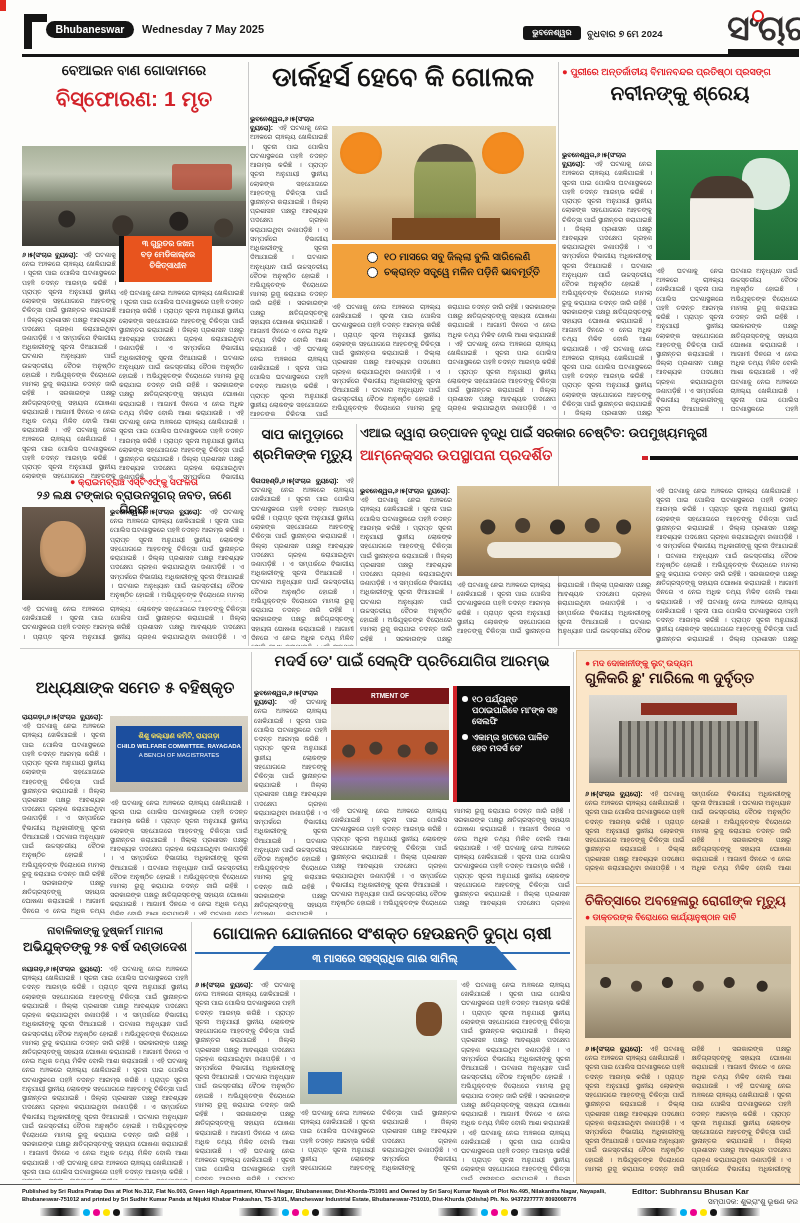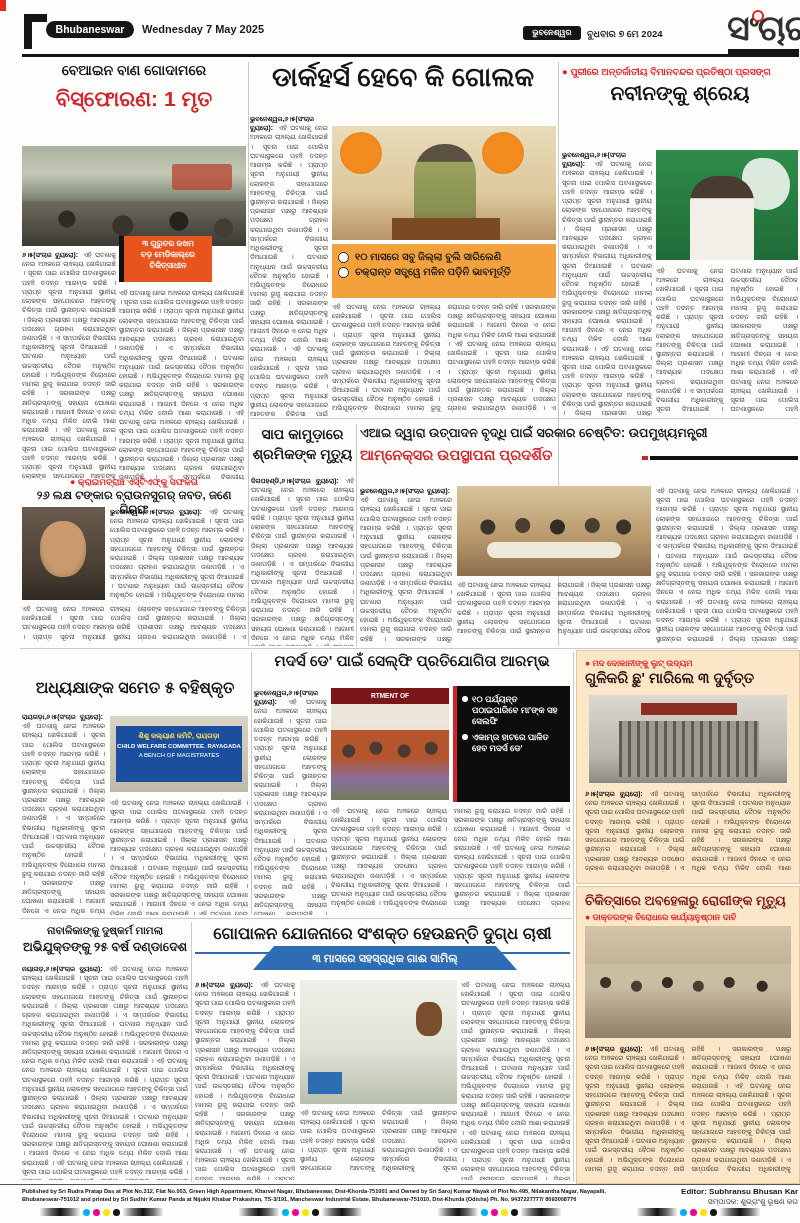--- a/index.html
+++ b/index.html
@@ -92,21 +92,21 @@
   <div class="abs body" style="left:250px;top:114px;width:78px;height:302px;">
     <span class="dl">ଭୁବନେଶ୍ୱର,୬।୫(ସଂଚାର ବ୍ୟୁରୋ):</span>
     <span>ଏହି ଘଟଣାକୁ ନେଇ ଅଞ୍ଚଳରେ ଚାଞ୍ଚଲ୍ୟ ଖେଳିଯାଇଛି । ସୂଚନା ପାଇ ପୋଲିସ ଘଟଣାସ୍ଥଳରେ ପହଞ୍ଚି ତଦନ୍ତ ଆରମ୍ଭ କରିଛି । ପ୍ରାପ୍ତ ସୂଚନା ଅନୁଯାୟୀ ସ୍ଥାନୀୟ ଲୋକଙ୍କ ସହଯୋଗରେ ଆହତଙ୍କୁ ଚିକିତ୍ସା ପାଇଁ ସ୍ଥାନାନ୍ତର କରାଯାଇଛି । ଜିଲ୍ଲା ପ୍ରଶାସନ ପକ୍ଷରୁ ଆବଶ୍ୟକ ପଦକ୍ଷେପ ଗ୍ରହଣ କରାଯାଇଥିବା ଜଣାପଡ଼ିଛି । ଏ ସମ୍ପର୍କରେ ବିଭାଗୀୟ ଅଧିକାରୀଙ୍କୁ ସୂଚନା ଦିଆଯାଇଛି । ଘଟଣାର ଅନୁଧ୍ୟାନ ପାଇଁ ଉଚ୍ଚସ୍ତରୀୟ ବୈଠକ ଅନୁଷ୍ଠିତ ହୋଇଛି । ଅଭିଯୁକ୍ତଙ୍କ ବିରୋଧରେ ମାମଲା ରୁଜୁ କରାଯାଇ ତଦନ୍ତ ଜାରି ରହିଛି । ସରକାରଙ୍କ ପକ୍ଷରୁ କ୍ଷତିଗ୍ରସ୍ତଙ୍କୁ ସହାୟତା ଘୋଷଣା କରାଯାଇଛି । ଆଗାମୀ ଦିନରେ ଏ ନେଇ ଅଧିକ ତଥ୍ୟ ମିଳିବ ବୋଲି ଆଶା କରାଯାଉଛି । ଏହି ଘଟଣାକୁ ନେଇ ଅଞ୍ଚଳରେ ଚାଞ୍ଚଲ୍ୟ ଖେଳିଯାଇଛି । ସୂଚନା ପାଇ ପୋଲିସ ଘଟଣାସ୍ଥଳରେ ପହଞ୍ଚି ତଦନ୍ତ ଆରମ୍ଭ କରିଛି । ପ୍ରାପ୍ତ ସୂଚନା ଅନୁଯାୟୀ ସ୍ଥାନୀୟ ଲୋକଙ୍କ ସହଯୋଗରେ ଆହତଙ୍କୁ ଚିକିତ୍ସା ପାଇଁ ସ୍ଥାନାନ୍ତର କରାଯାଇଛି । ଜିଲ୍ଲା ପ୍ରଶାସନ ପକ୍ଷରୁ ଆବଶ୍ୟକ ପଦକ୍ଷେପ ଗ୍ରହଣ କରାଯାଇଥିବା ଜଣାପଡ଼ିଛି । ଏ ସମ୍ପର୍କରେ ବିଭାଗୀୟ ଅଧିକାରୀଙ୍କୁ ସୂଚନା ଦିଆଯାଇଛି । ଘଟଣାର ଅନୁଧ୍ୟାନ ପାଇଁ ଉଚ୍ଚସ୍ତରୀୟ ବୈଠକ ଅନୁଷ୍ଠିତ ହୋଇଛି । ଅଭିଯୁକ୍ତଙ୍କ ବିରୋଧରେ ମାମଲା ରୁଜୁ କରାଯାଇ ତଦନ୍ତ ଜାରି ରହିଛି । ସରକାରଙ୍କ ପକ୍ଷରୁ କ୍ଷତିଗ୍ରସ୍ତଙ୍କୁ ସହାୟତା ଘୋଷଣା କରାଯାଇଛି । ଆଗାମୀ ଦିନରେ ଏ ନେଇ ଅଧିକ ତଥ୍ୟ ମିଳିବ ବୋଲି ଆଶା କରାଯାଉଛି । ଏହି ଘଟଣାକୁ ନେଇ ଅଞ୍ଚଳରେ ଚାଞ୍ଚଲ୍ୟ ଖେଳିଯାଇଛି । ସୂଚନା ପାଇ ପୋଲିସ ଘଟଣାସ୍ଥଳରେ ପହଞ୍ଚି ତଦନ୍ତ ଆରମ୍ଭ କରିଛି । ପ୍ରାପ୍ତ ସୂଚନା ଅନୁଯାୟୀ ସ୍ଥାନୀୟ ଲୋକଙ୍କ ସହଯୋଗରେ ଆହତଙ୍କୁ ଚିକିତ୍ସା ପାଇଁ ସ୍ଥାନାନ୍ତର କରାଯାଇଛି । ଜିଲ୍ଲା ପ୍ରଶାସନ ପକ୍ଷରୁ ଆବଶ୍ୟକ ପଦକ୍ଷେପ ଗ୍ରହଣ କରାଯାଇଥିବା ଜଣାପଡ଼ିଛି । ଏ ସମ୍ପର୍କରେ ବିଭାଗୀୟ ଅଧିକାରୀଙ୍କୁ ସୂଚନା ଦିଆଯାଇଛି । ଘଟଣାର ଅନୁଧ୍ୟାନ ପାଇଁ ଉଚ୍ଚସ୍ତରୀୟ ବୈଠକ ଅନୁଷ୍ଠିତ ହୋଇଛି ।</span>
   </div>
   <div class="photo" style="left:332px;top:126px;width:224px;height:114px;background:linear-gradient(180deg,#e9dcb9,#dcc89c 60%,#b89468);">
     <div class="abs" style="left:8px;top:6px;width:42px;height:42px;background:radial-gradient(circle,#f38b1f 60%,#d97613 100%);border-radius:50%;"></div>
     <div class="abs" style="left:150px;top:6px;width:42px;height:42px;background:radial-gradient(circle,#f38b1f 60%,#d97613 100%);border-radius:50%;"></div>
     <div class="abs" style="left:82px;top:18px;width:62px;height:96px;background:linear-gradient(180deg,#5b5244 18%,#9aa25f 19%,#87904f 70%,#6b4a2e 100%);border-radius:30px 30px 0 0;"></div>
     <div class="abs" style="left:60px;top:92px;width:108px;height:22px;background:#7a4a22;"></div>
   </div>
-  <div class="abs" style="left:332px;top:244px;width:224px;height:54px;background:#f2a13c;box-sizing:border-box;padding-top:4px;">
+  <div class="abs" style="left:332px;top:244px;width:224px;height:54px;background:#f2a13c;box-sizing:border-box;padding-top:4px;padding-left:29px;">
     <div class="bulletrow">
       <span class="circ"></span>
       <span style="font-size:10px;font-weight:bold;">୧୦ ମାସରେ ସବୁ ଜିଲ୍ଲା ବୁଲି ସାରିଲେଣି</span>
     </div>
     <div class="bulletrow">
       <span class="circ"></span>
       <span style="font-size:10px;font-weight:bold;">ଚକ୍ରାନ୍ତ ସତ୍ତ୍ୱେ ମଳିନ ପଡ଼ିନି ଭାବମୂର୍ତ୍ତି</span>
     </div>
   </div>
   <div class="abs body cols2" style="left:332px;top:302px;width:224px;height:114px;">
@@ -239,21 +239,21 @@
   <div class="abs body" style="left:461px;top:980px;width:109px;height:200px;">
     <span>ଏହି ଘଟଣାକୁ ନେଇ ଅଞ୍ଚଳରେ ଚାଞ୍ଚଲ୍ୟ ଖେଳିଯାଇଛି । ସୂଚନା ପାଇ ପୋଲିସ ଘଟଣାସ୍ଥଳରେ ପହଞ୍ଚି ତଦନ୍ତ ଆରମ୍ଭ କରିଛି । ପ୍ରାପ୍ତ ସୂଚନା ଅନୁଯାୟୀ ସ୍ଥାନୀୟ ଲୋକଙ୍କ ସହଯୋଗରେ ଆହତଙ୍କୁ ଚିକିତ୍ସା ପାଇଁ ସ୍ଥାନାନ୍ତର କରାଯାଇଛି । ଜିଲ୍ଲା ପ୍ରଶାସନ ପକ୍ଷରୁ ଆବଶ୍ୟକ ପଦକ୍ଷେପ ଗ୍ରହଣ କରାଯାଇଥିବା ଜଣାପଡ଼ିଛି । ଏ ସମ୍ପର୍କରେ ବିଭାଗୀୟ ଅଧିକାରୀଙ୍କୁ ସୂଚନା ଦିଆଯାଇଛି । ଘଟଣାର ଅନୁଧ୍ୟାନ ପାଇଁ ଉଚ୍ଚସ୍ତରୀୟ ବୈଠକ ଅନୁଷ୍ଠିତ ହୋଇଛି । ଅଭିଯୁକ୍ତଙ୍କ ବିରୋଧରେ ମାମଲା ରୁଜୁ କରାଯାଇ ତଦନ୍ତ ଜାରି ରହିଛି । ସରକାରଙ୍କ ପକ୍ଷରୁ କ୍ଷତିଗ୍ରସ୍ତଙ୍କୁ ସହାୟତା ଘୋଷଣା କରାଯାଇଛି । ଆଗାମୀ ଦିନରେ ଏ ନେଇ ଅଧିକ ତଥ୍ୟ ମିଳିବ ବୋଲି ଆଶା କରାଯାଉଛି । ଏହି ଘଟଣାକୁ ନେଇ ଅଞ୍ଚଳରେ ଚାଞ୍ଚଲ୍ୟ ଖେଳିଯାଇଛି । ସୂଚନା ପାଇ ପୋଲିସ ଘଟଣାସ୍ଥଳରେ ପହଞ୍ଚି ତଦନ୍ତ ଆରମ୍ଭ କରିଛି । ପ୍ରାପ୍ତ ସୂଚନା ଅନୁଯାୟୀ ସ୍ଥାନୀୟ ଲୋକଙ୍କ ସହଯୋଗରେ ଆହତଙ୍କୁ ଚିକିତ୍ସା ପାଇଁ ସ୍ଥାନାନ୍ତର କରାଯାଇଛି । ଜିଲ୍ଲା ପ୍ରଶାସନ ପକ୍ଷରୁ ଆବଶ୍ୟକ ପଦକ୍ଷେପ ଗ୍ରହଣ କରାଯାଇଥିବା ଜଣାପଡ଼ିଛି । ଏ ସମ୍ପର୍କରେ ବିଭାଗୀୟ ଅଧିକାରୀଙ୍କୁ ସୂଚନା ଦିଆଯାଇଛି । ଘଟଣାର ଅନୁଧ୍ୟାନ ପାଇଁ ଉଚ୍ଚସ୍ତରୀୟ ବୈଠକ ଅନୁଷ୍ଠିତ ହୋଇଛି । ଅଭିଯୁକ୍ତଙ୍କ ବିରୋଧରେ ମାମଲା ରୁଜୁ କରାଯାଇ ତଦନ୍ତ ଜାରି ରହିଛି । ସରକାରଙ୍କ ପକ୍ଷରୁ କ୍ଷତିଗ୍ରସ୍ତଙ୍କୁ ସହାୟତା ଘୋଷଣା କରାଯାଇଛି । ଆଗାମୀ ଦିନରେ ଏ ନେଇ ଅଧିକ ତଥ୍ୟ ମିଳିବ ବୋଲି ଆଶା କରାଯାଉଛି । ଏହି ଘଟଣାକୁ ନେଇ ଅଞ୍ଚଳରେ ଚାଞ୍ଚଲ୍ୟ ଖେଳିଯାଇଛି । ସୂଚନା ପାଇ ପୋଲିସ ଘଟଣାସ୍ଥଳରେ ପହଞ୍ଚି ତଦନ୍ତ ଆରମ୍ଭ କରିଛି । ପ୍ରାପ୍ତ ସୂଚନା ଅନୁଯାୟୀ ସ୍ଥାନୀୟ ଲୋକଙ୍କ ସହଯୋଗରେ ଆହତଙ୍କୁ ଚିକିତ୍ସା ପାଇଁ ସ୍ଥାନାନ୍ତର କରାଯାଇଛି । ଜିଲ୍ଲା ପ୍ରଶାସନ ପକ୍ଷରୁ ଆବଶ୍ୟକ ପଦକ୍ଷେପ ଗ୍ରହଣ କରାଯାଇଥିବା ଜଣାପଡ଼ିଛି । ଏ ସମ୍ପର୍କରେ ବିଭାଗୀୟ ଅଧିକାରୀଙ୍କୁ ସୂଚନା ଦିଆଯାଇଛି । ଘଟଣାର ଅନୁଧ୍ୟାନ ପାଇଁ ଉଚ୍ଚସ୍ତରୀୟ ବୈଠକ ଅନୁଷ୍ଠିତ ହୋଇଛି ।</span>
   </div>
   <div class="abs body cols2" style="left:300px;top:1108px;width:157px;height:72px;">
     <span>ଏହି ଘଟଣାକୁ ନେଇ ଅଞ୍ଚଳରେ ଚାଞ୍ଚଲ୍ୟ ଖେଳିଯାଇଛି । ସୂଚନା ପାଇ ପୋଲିସ ଘଟଣାସ୍ଥଳରେ ପହଞ୍ଚି ତଦନ୍ତ ଆରମ୍ଭ କରିଛି । ପ୍ରାପ୍ତ ସୂଚନା ଅନୁଯାୟୀ ସ୍ଥାନୀୟ ଲୋକଙ୍କ ସହଯୋଗରେ ଆହତଙ୍କୁ ଚିକିତ୍ସା ପାଇଁ ସ୍ଥାନାନ୍ତର କରାଯାଇଛି । ଜିଲ୍ଲା ପ୍ରଶାସନ ପକ୍ଷରୁ ଆବଶ୍ୟକ ପଦକ୍ଷେପ ଗ୍ରହଣ କରାଯାଇଥିବା ଜଣାପଡ଼ିଛି । ଏ ସମ୍ପର୍କରେ ବିଭାଗୀୟ ଅଧିକାରୀଙ୍କୁ ସୂଚନା ଦିଆଯାଇଛି । ଘଟଣାର ଅନୁଧ୍ୟାନ ପାଇଁ ଉଚ୍ଚସ୍ତରୀୟ ବୈଠକ ଅନୁଷ୍ଠିତ ହୋଇଛି । ଅଭିଯୁକ୍ତଙ୍କ ବିରୋଧରେ ମାମଲା ରୁଜୁ କରାଯାଇ ତଦନ୍ତ ଜାରି ରହିଛି । ସରକାରଙ୍କ ପକ୍ଷରୁ କ୍ଷତିଗ୍ରସ୍ତଙ୍କୁ ସହାୟତା ଘୋଷଣା କରାଯାଇଛି । ଆଗାମୀ ଦିନରେ ଏ ନେଇ ଅଧିକ ତଥ୍ୟ ମିଳିବ ବୋଲି ଆଶା କରାଯାଉଛି । ଏହି ଘଟଣାକୁ ନେଇ ଅଞ୍ଚଳରେ ଚାଞ୍ଚଲ୍ୟ ଖେଳିଯାଇଛି । ସୂଚନା ପାଇ ପୋଲିସ ଘଟଣାସ୍ଥଳରେ ପହଞ୍ଚି ତଦନ୍ତ ଆରମ୍ଭ କରିଛି । ପ୍ରାପ୍ତ ସୂଚନା ଅନୁଯାୟୀ ସ୍ଥାନୀୟ ଲୋକଙ୍କ ସହଯୋଗରେ ଆହତଙ୍କୁ ଚିକିତ୍ସା ପାଇଁ ସ୍ଥାନାନ୍ତର କରାଯାଇଛି । ଜିଲ୍ଲା ପ୍ରଶାସନ ପକ୍ଷରୁ ଆବଶ୍ୟକ ପଦକ୍ଷେପ ଗ୍ରହଣ କରାଯାଇଥିବା ଜଣାପଡ଼ିଛି । ଏ ସମ୍ପର୍କରେ ବିଭାଗୀୟ ଅଧିକାରୀଙ୍କୁ ସୂଚନା ଦିଆଯାଇଛି । ଘଟଣାର ଅନୁଧ୍ୟାନ ପାଇଁ ଉଚ୍ଚସ୍ତରୀୟ ବୈଠକ ଅନୁଷ୍ଠିତ ହୋଇଛି । ଅଭିଯୁକ୍ତଙ୍କ ବିରୋଧରେ ମାମଲା ରୁଜୁ କରାଯାଇ ତଦନ୍ତ ଜାରି ରହିଛି । ସରକାରଙ୍କ ପକ୍ଷରୁ କ୍ଷତିଗ୍ରସ୍ତଙ୍କୁ ସହାୟତା ଘୋଷଣା କରାଯାଇଛି । ଆଗାମୀ ଦିନରେ ଏ ନେଇ ଅଧିକ ତଥ୍ୟ ମିଳିବ ବୋଲି ଆଶା କରାଯାଉଛି । ଏହି ଘଟଣାକୁ ନେଇ ଅଞ୍ଚଳରେ ଚାଞ୍ଚଲ୍ୟ ଖେଳିଯାଇଛି । ସୂଚନା ପାଇ ପୋଲିସ ଘଟଣାସ୍ଥଳରେ ପହଞ୍ଚି ତଦନ୍ତ ଆରମ୍ଭ କରିଛି । ପ୍ରାପ୍ତ ସୂଚନା ଅନୁଯାୟୀ ସ୍ଥାନୀୟ ଲୋକଙ୍କ ସହଯୋଗରେ ଆହତଙ୍କୁ ଚିକିତ୍ସା ପାଇଁ ସ୍ଥାନାନ୍ତର କରାଯାଇଛି । ଜିଲ୍ଲା ପ୍ରଶାସନ ପକ୍ଷରୁ ଆବଶ୍ୟକ ପଦକ୍ଷେପ ଗ୍ରହଣ କରାଯାଇଥିବା ଜଣାପଡ଼ିଛି । ଏ ସମ୍ପର୍କରେ ବିଭାଗୀୟ ଅଧିକାରୀଙ୍କୁ ସୂଚନା ଦିଆଯାଇଛି । ଘଟଣାର ଅନୁଧ୍ୟାନ ପାଇଁ ଉଚ୍ଚସ୍ତରୀୟ ବୈଠକ ଅନୁଷ୍ଠିତ ହୋଇଛି ।</span>
   </div>
 
   <div class="abs" style="left:0;top:1184px;width:800px;height:1px;background:#555;"></div>
   <div class="abs" style="left:22px;top:1188px;width:606px;font-size:5.6px;font-weight:bold;color:#111;">Published by Sri Rudra Pratap Das at Plot No.312, Flat No.003, Green High Appartment, Kharvel Nagar, Bhubaneswar, Dist-Khorda-751001 and Owned by Sri Saroj Kumar Nayak of Plot No.495, Nilakantha Nagar, Nayapalli,</div>
   <div class="abs" style="left:22px;top:1196px;width:606px;font-size:5.6px;font-weight:bold;color:#111;">Bhubaneswar-751012 and printed by Sri Sudhir Kumar Panda at Nijukti Khabar Prakashan, TS-3/191, Mancheswar Industrial Estate, Bhubaneswar-751010, Dist-Khurda (Odisha) Ph. No. 9437227777/ 8093008776</div>
-  <div class="abs" style="left:632px;top:1187px;width:166px;font-size:8px;font-weight:bold;text-align:right;">Editor: Subhransu Bhusan Kar</div>
+  <div class="abs" style="left:632px;top:1187px;width:166px;font-size:8px;font-weight:bold;text-align:left;">Editor: Subhransu Bhusan Kar</div>
   <div class="abs" style="left:632px;top:1197px;width:166px;font-size:7.5px;text-align:right;">ସମ୍ପାଦକ: ଶୁଭ୍ରାଂଶୁ ଭୂଷଣ କର</div>
   <div class="abs regwrap" style="left:40px;top:1206px;width:720px;height:12px;">
     <div class="reggroup">
         <span class="regbar"></span>
         <span class="rdot rc"></span>
         <span class="rdot rm"></span>
         <span class="rdot ry"></span>
         <span class="rdot rk"></span>
         <span class="regbar"></span>
       </div>

